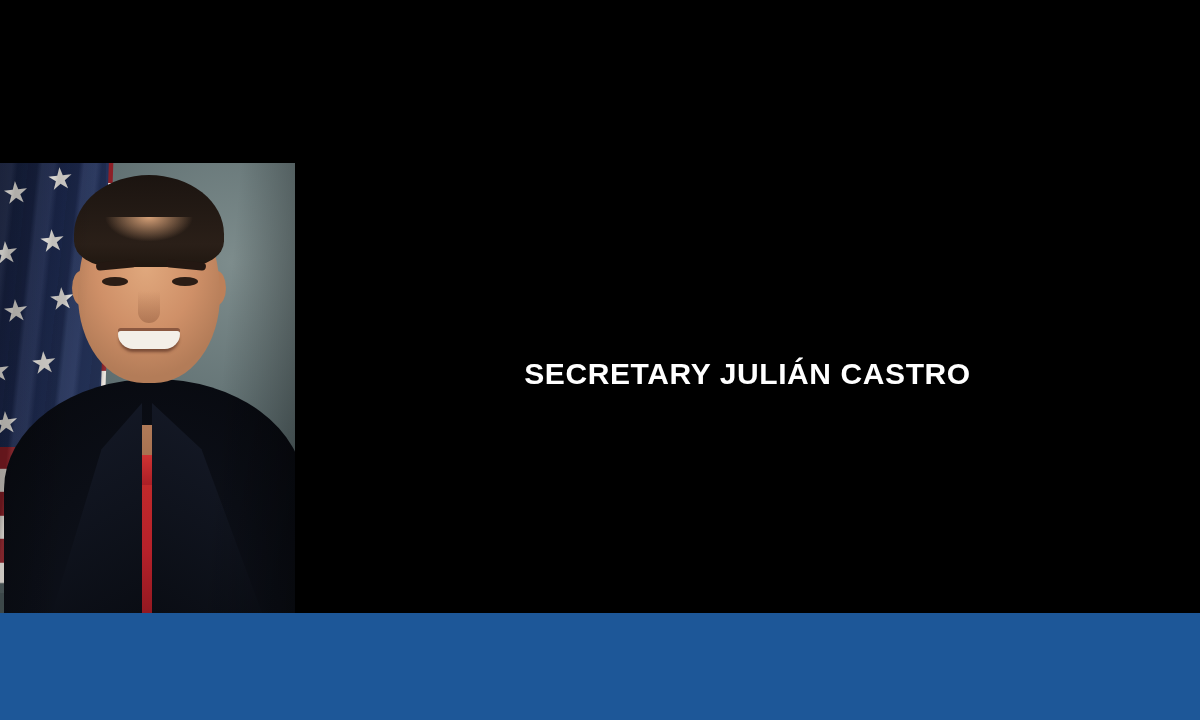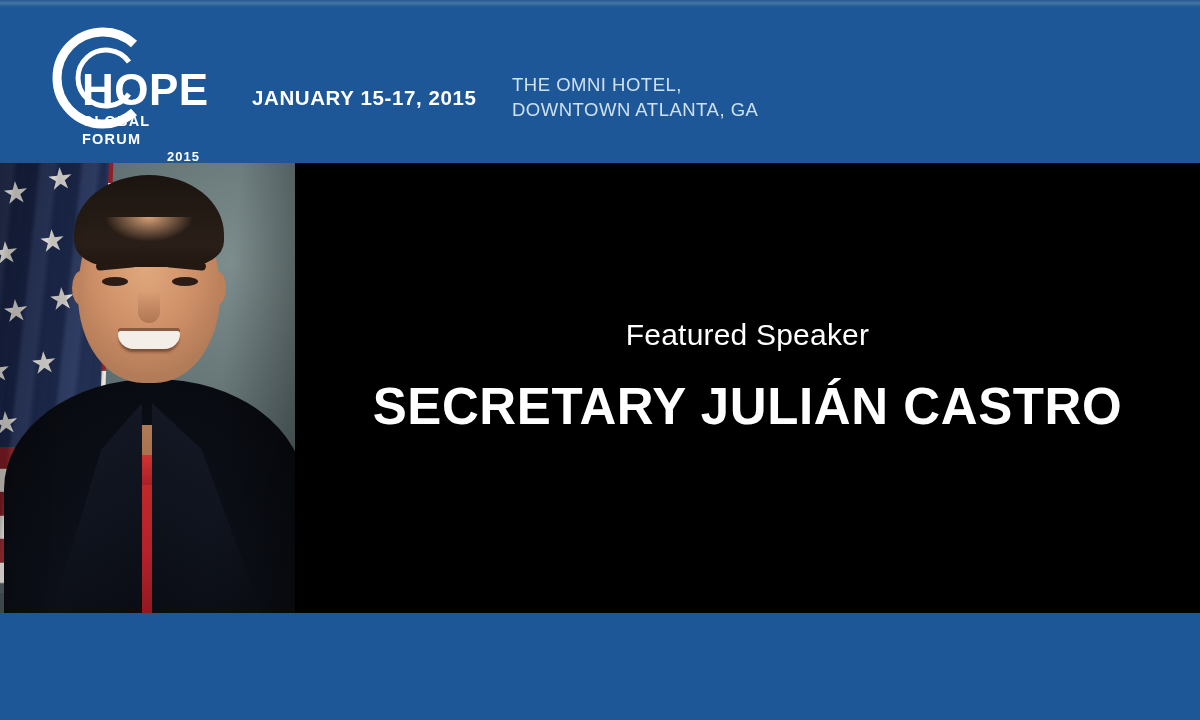--- a/index.html
+++ b/index.html
@@ -367,21 +367,21 @@
     color: #ffffff;
     font-size: 30px;
     font-weight: normal;
     letter-spacing: 0.2px;
     line-height: 38px;
     margin: 0 0 28px 0;
     text-align: center;
   }
   .speaker-name {
     color: #ffffff;
-    font-size: 51px;
+    font-size: 30px;
     font-weight: bold;
     letter-spacing: 0.6px;
     line-height: 50px;
     margin: 0 0 28px 0;
     text-align: center;
     white-space: nowrap;
   }
   .speaker-org {
     color: #ffffff;
     font-size: 29px;
@@ -391,42 +391,20 @@
     margin: 0;
     text-align: center;
     white-space: nowrap;
   }
 </style>
 </head>
 <body>
 
 <div class="slide">
 
-  <div class="header-band">
-    <div class="header-noise"></div>
-
-    <div class="logo">
-      <svg class="logo-mark" viewBox="0 0 118 112">
-        <path d="M104 22 A46 46 0 1 0 104 90" fill="none" stroke="#ffffff" stroke-width="9" stroke-linecap="butt"></path>
-        <path d="M99 40 A28 28 0 1 0 99 72" fill="none" stroke="#ffffff" stroke-width="5" stroke-linecap="butt"></path>
-      </svg>
-      <div class="logo-type">
-        <span class="logo-hope">HOPE</span>
-        <span class="logo-sub">GLOBAL FORUM</span>
-        <span class="logo-year">2015</span>
-      </div>
-    </div>
-
-    <div class="header-dates">JANUARY 15-17, 2015</div>
-
-    <div class="header-venue">
-      <span>THE OMNI HOTEL,</span>
-      <span>DOWNTOWN ATLANTA, GA</span>
-    </div>
-  </div>
 
   <div class="stage"></div>
 
   <div class="portrait">
     <div class="pt-bg"></div>
     <div class="pt-flag"></div>
     <div class="pt-flag-canton">
       <div class="star" style="left:26px;  top:36px;"></div>
       <div class="star" style="left:70px;  top:22px;"></div>
       <div class="star" style="left:18px;  top:96px;"></div>
@@ -454,19 +432,18 @@
     <div class="pt-brow-l"></div>
     <div class="pt-brow-r"></div>
     <div class="pt-eye-l"></div>
     <div class="pt-eye-r"></div>
     <div class="pt-nose"></div>
     <div class="pt-mouth"></div>
     <div class="pt-shadow"></div>
   </div>
 
   <div class="speaker-block">
-    <div class="featured-label">Featured Speaker</div>
     <div class="speaker-name">SECRETARY JULIÁN CASTRO</div>
   </div>
 
   <div class="footer-band"></div>
 
 </div>
 
 </body></html>

